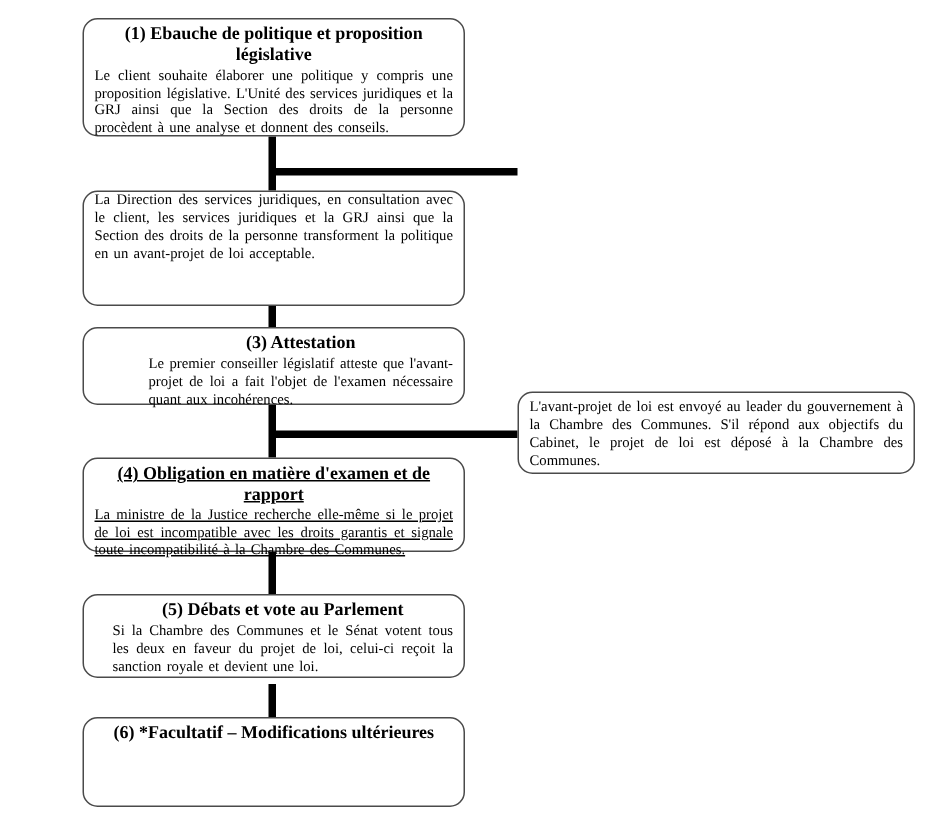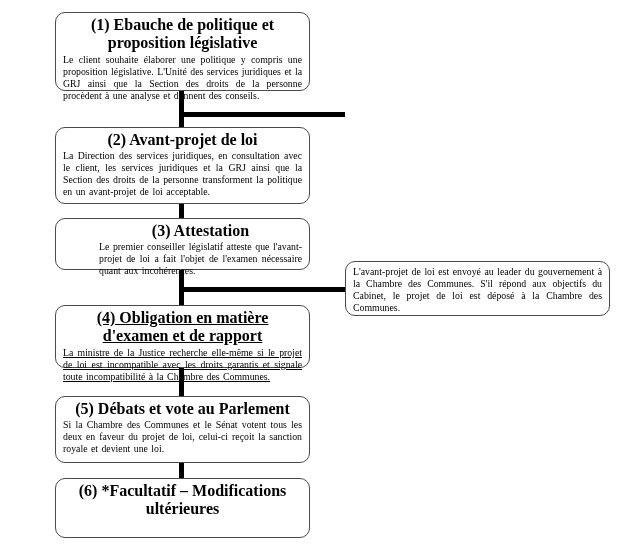--- a/index.html
+++ b/index.html
@@ -27,21 +27,21 @@
   .leftbox {
     left: 55px;
     width: 255px;
   }
   .rightbox {
     left: 345px;
     width: 265px;
   }
   .box-title {
     font-weight: bold;
-    font-size: 16px;
+    font-size: 12px;
     text-align: center;
     line-height: 1.15;
     margin: 3px 6px 1px 6px;
   }
   .box-body {
     font-size: 9.8px;
     line-height: 1.22;
     text-align: justify;
     margin: 0 7px;
     word-spacing: 1px;
@@ -55,21 +55,21 @@
     z-index: 1;
   }
   .v-conn { width: 5px; left: 179px; }
   .h-conn { height: 5px; }
 
   
   #b1 { top: 12px;  height: 79px; }
   #b2 { top: 127px; height: 77px; }
   #b3 { top: 218px; height: 52px; padding-left: 36px; }
   #b4 { top: 305px; height: 63px; text-decoration: underline; }
-  #b5 { top: 396px; height: 67px; }
+  #b5 { top: 396px; height: 56px; padding-left: 12px; }
   #b6 { top: 478px; height: 60px; }
 
   
   #r1 { top: 87px;  height: 55px; }
   #r2 { top: 261px; height: 55px; }
 
   
   #v1 { top: 91px;  height: 36px; }
   #v2 { top: 204px; height: 14px; }
   #v3 { top: 270px; height: 35px; }
@@ -84,21 +84,20 @@
 <body>
 
 <div id="canvas">
 
   <div class="flowbox leftbox" id="b1">
     <div class="box-title">(1) Ebauche de politique et proposition législative</div>
     <div class="box-body">Le client souhaite élaborer une politique y compris une proposition législative. L'Unité des services juridiques et la GRJ ainsi que la Section des droits de la personne procèdent à une analyse et donnent des conseils.</div>
   </div>
 
   <div class="flowbox leftbox" id="b2">
-    <div class="box-title">(2) Avant-projet de loi</div>
     <div class="box-body">La Direction des services juridiques, en consultation avec le client, les services juridiques et la GRJ ainsi que la Section des droits de la personne transforment la politique en un avant-projet de loi acceptable.</div>
   </div>
 
   <div class="flowbox leftbox" id="b3">
     <div class="box-title">(3) Attestation</div>
     <div class="box-body">Le premier conseiller législatif atteste que l'avant-projet de loi a fait l'objet de l'examen nécessaire quant aux incohérences.</div>
   </div>
 
   <div class="flowbox leftbox" id="b4">
     <div class="box-title">(4) Obligation en matière d'examen et de rapport</div>

